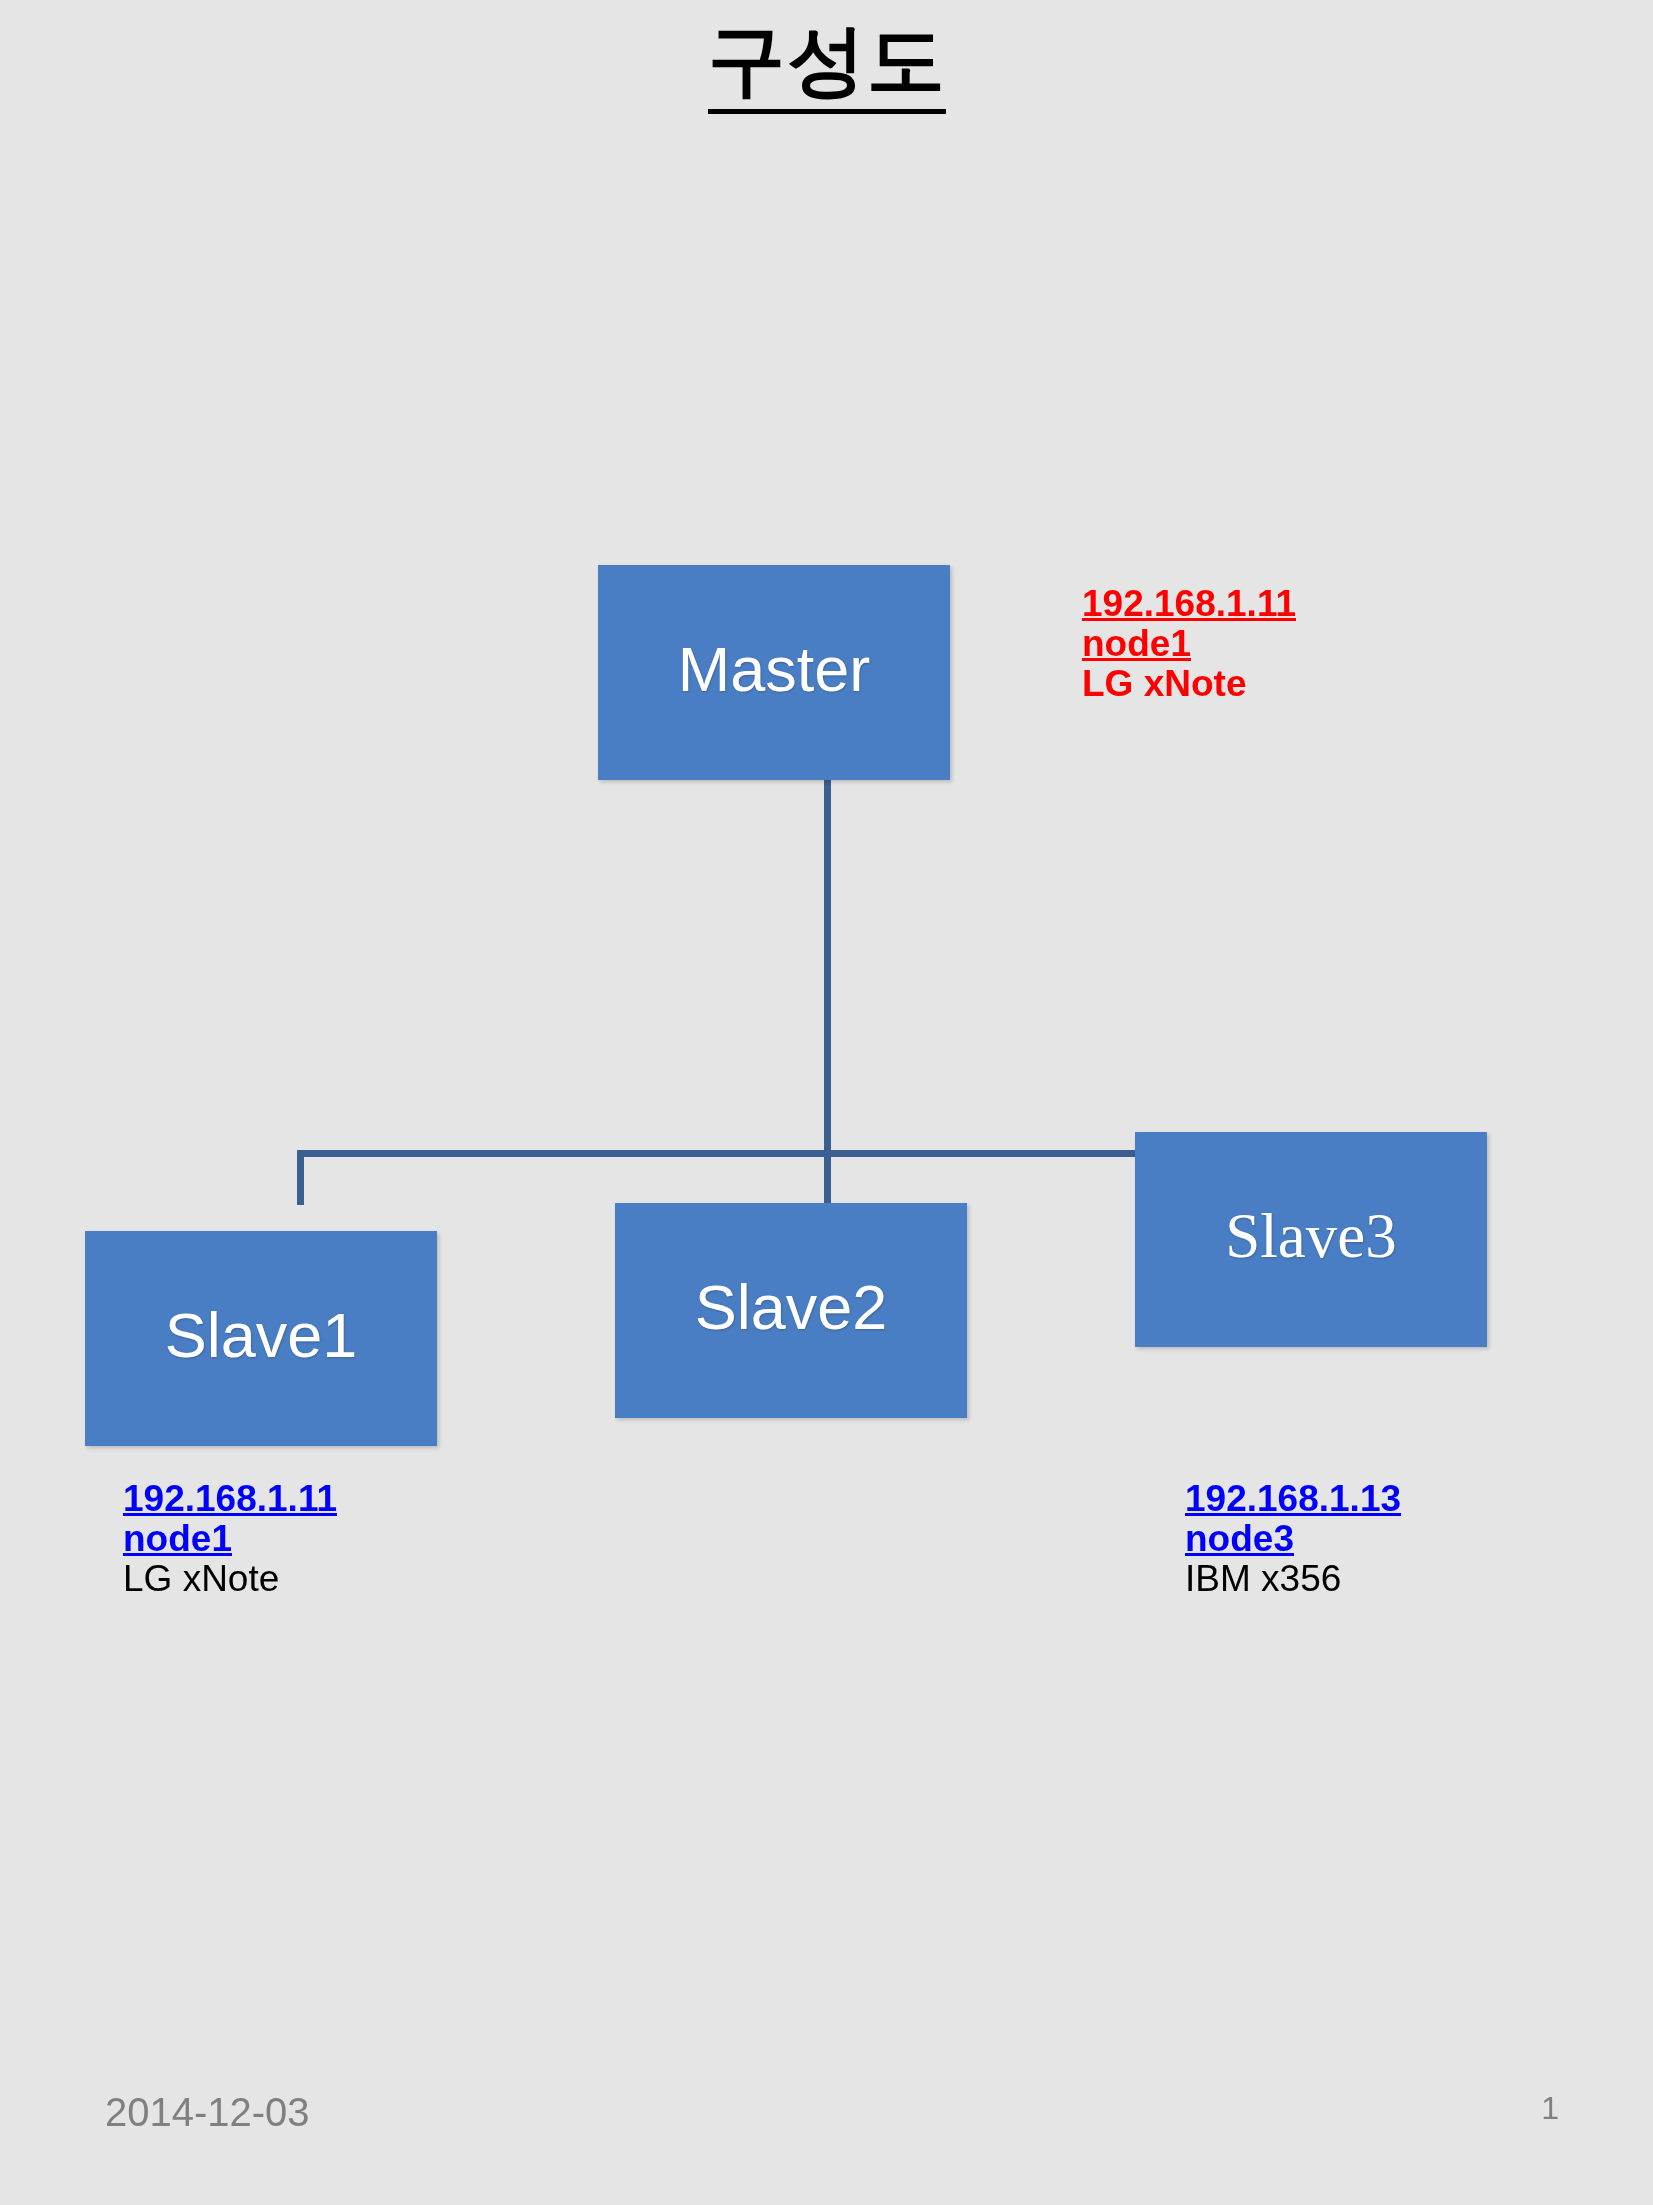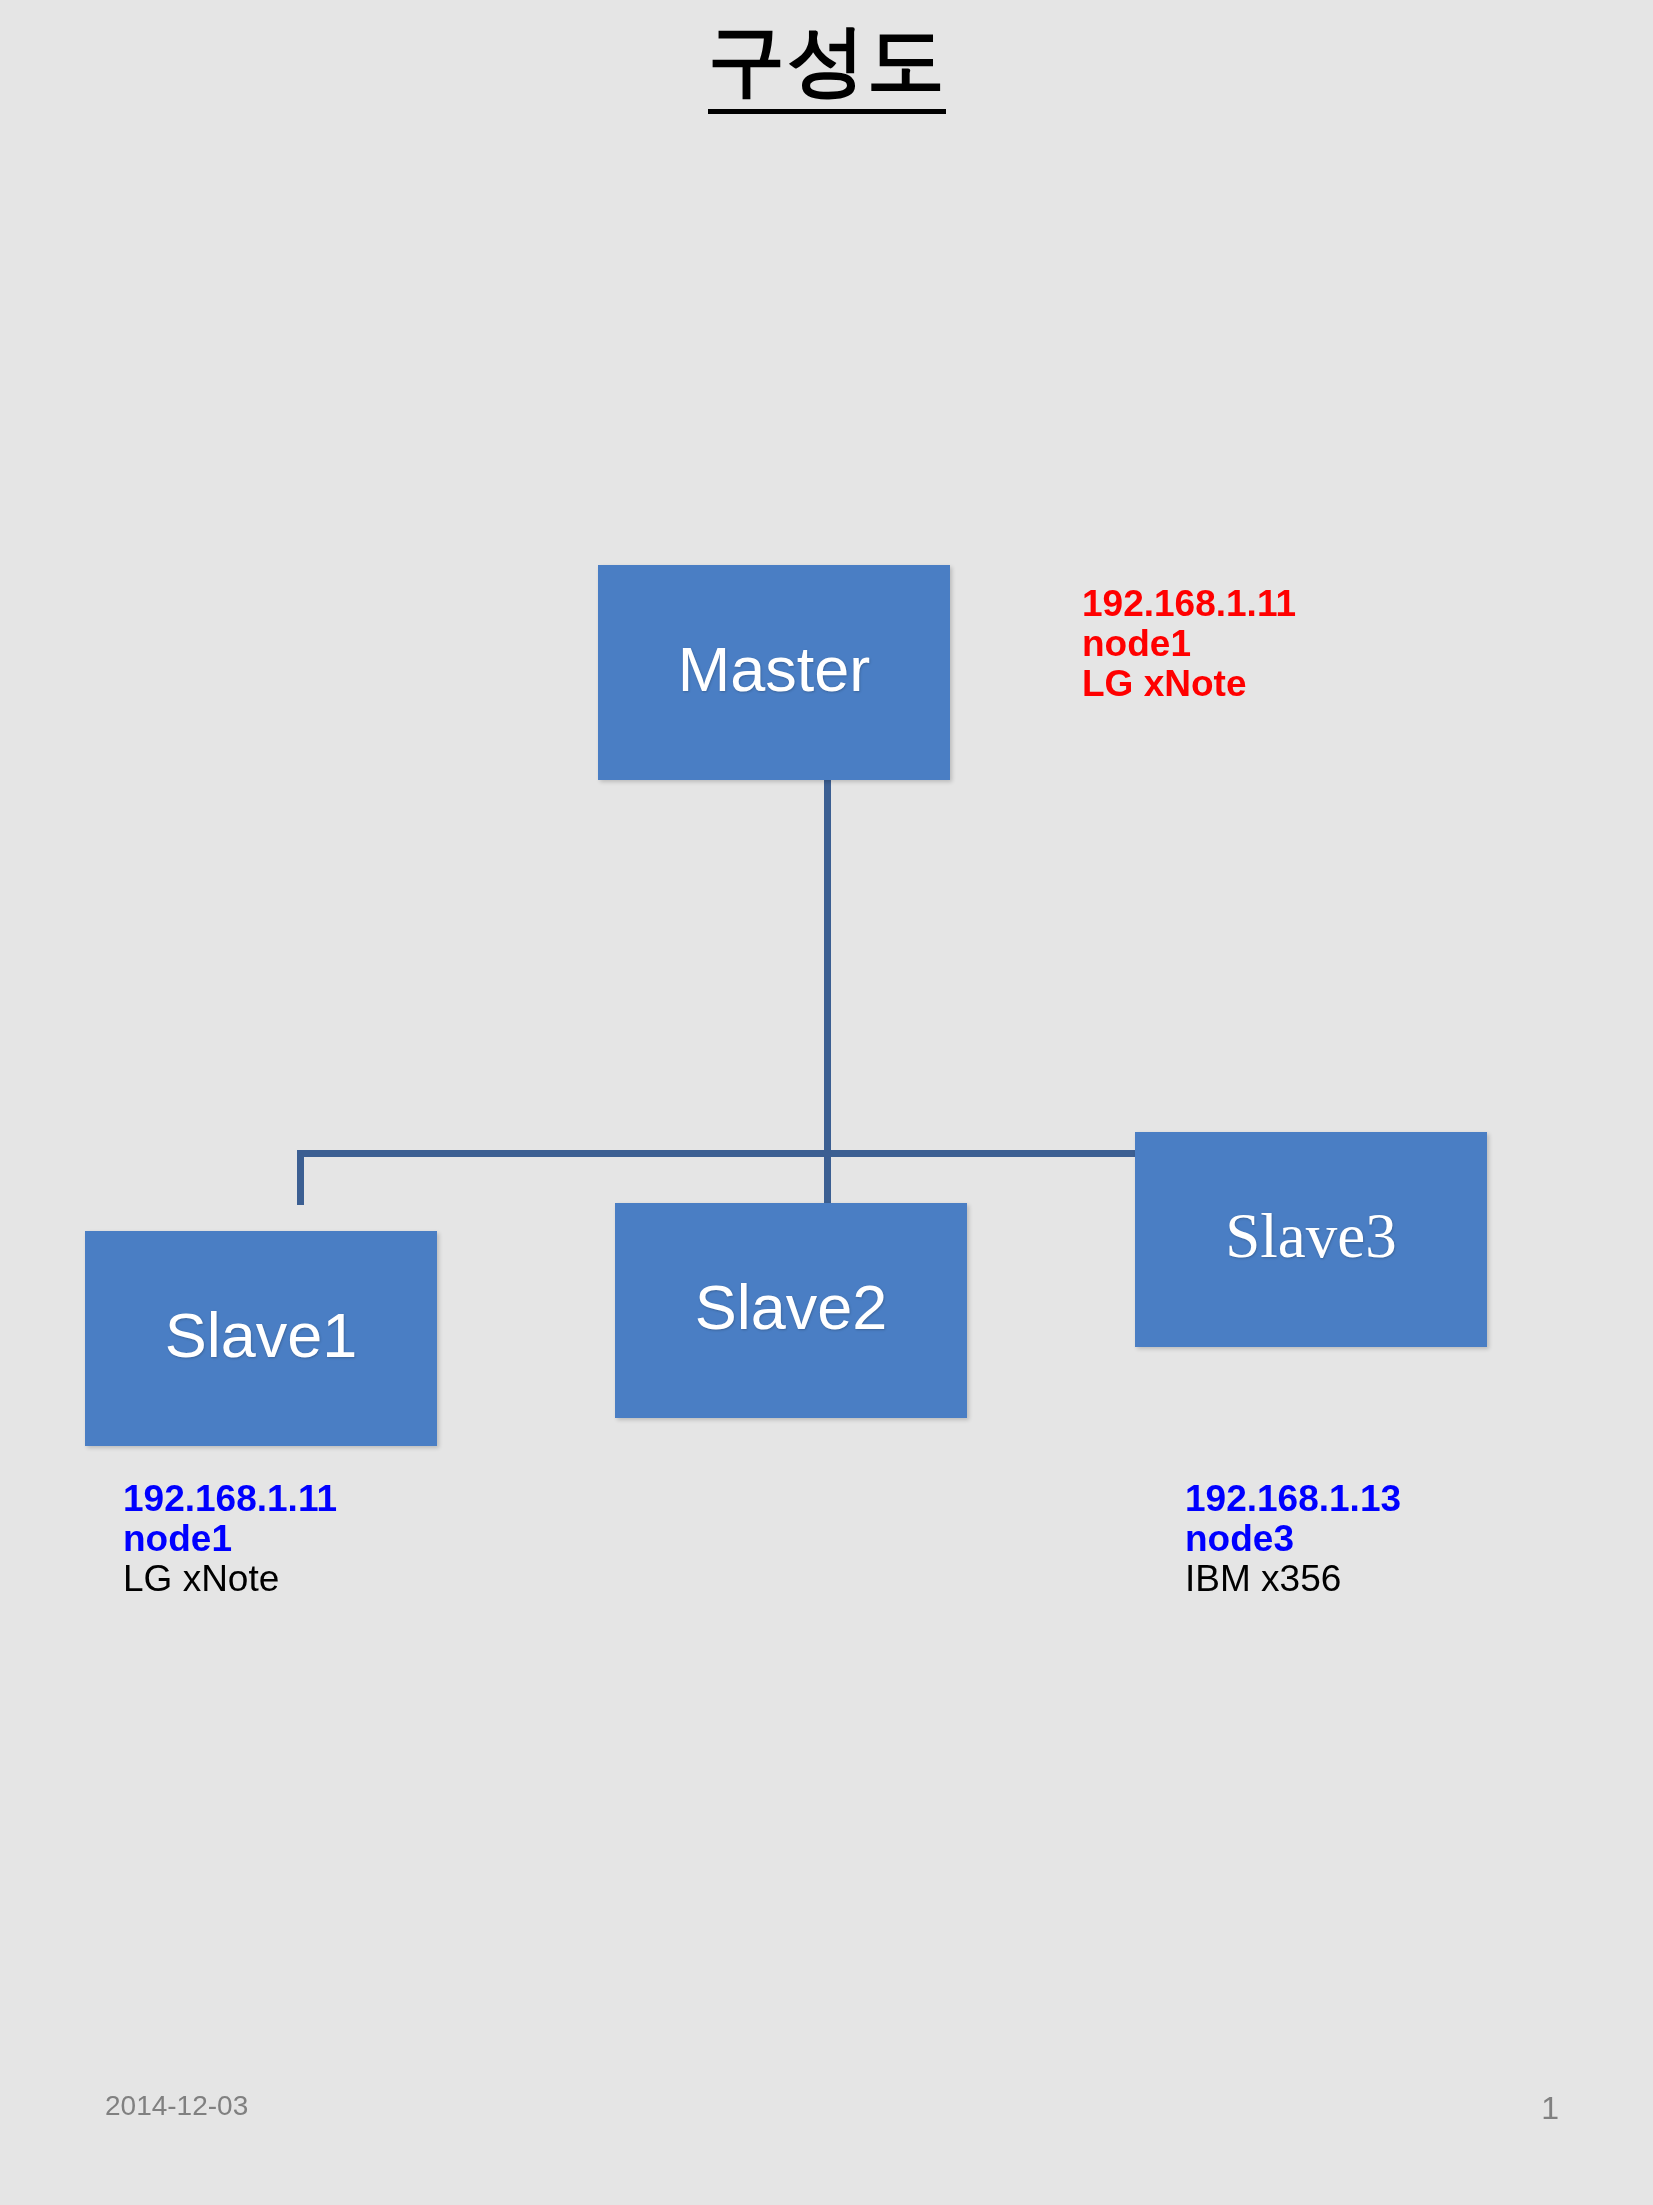--- a/index.html
+++ b/index.html
@@ -88,20 +88,21 @@
     line-height: 1.08;
     white-space: nowrap;
   }
   .annot .a-line {
     display: block;
     font-size: 37px;
   }
   .annot .a-ip,
   .annot .a-node {
     font-weight: bold;
+    text-decoration: underline;
   }
   .annot .a-model {
     font-weight: normal;
     color: #000000;
   }
 
   
   #annot-master { left: 1082px; top: 584px; }
   #annot-master .a-line { color: #FF0000; font-weight: bold; }
 
@@ -111,21 +112,21 @@
 
   #annot-slave1 { left: 123px;  top: 1479px; }
   #annot-slave2 { left: 650px;  top: 1479px; }
   #annot-slave3 { left: 1185px; top: 1479px; }
 
   
   #footer-date {
     position: absolute;
     left: 105px;
     top: 2090px;
-    font-size: 28px;
+    font-size: 40px;
     color: #808080;
   }
   #footer-pagenum {
     position: absolute;
     right: 95px;
     top: 2090px;
     font-size: 32px;
     color: #808080;
   }
 </style>

